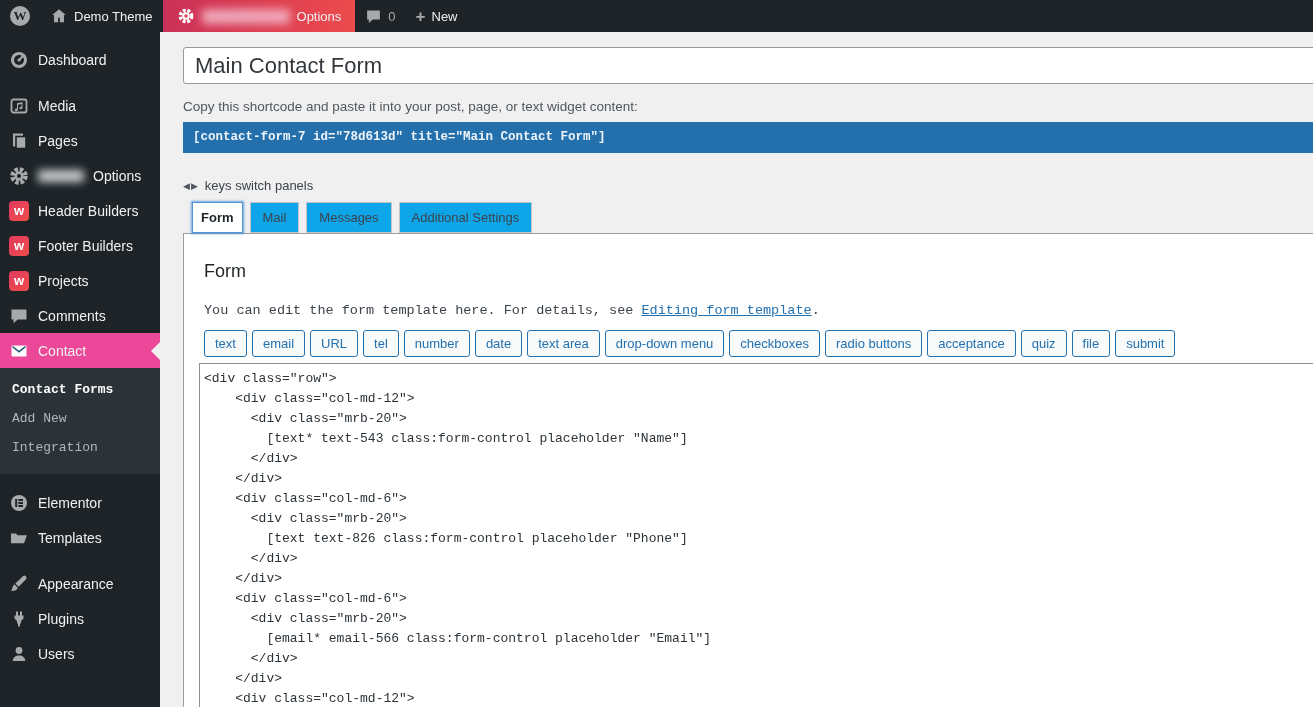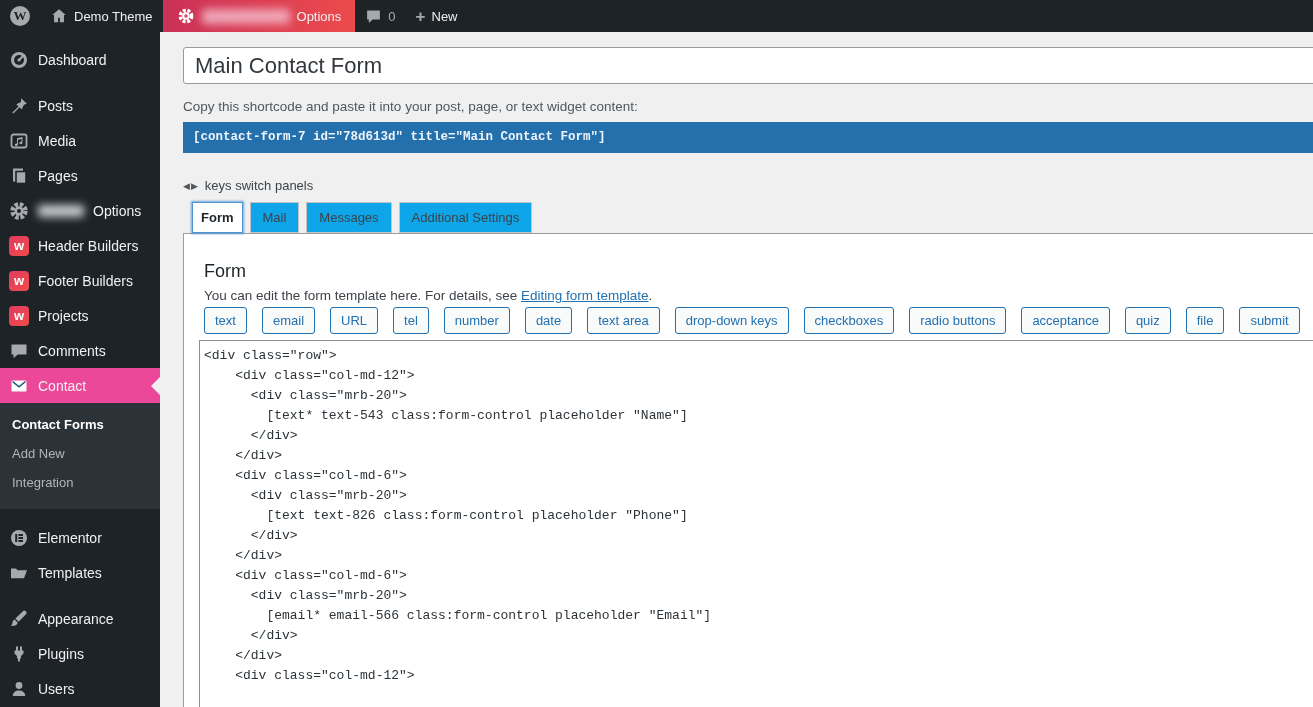--- a/index.html
+++ b/index.html
@@ -32,21 +32,21 @@
   .mi.active { background:#ec4899; }
   .mi.active .icon { color:#ffffff; }
   .mi.active .notch { position:absolute; right:0; top:50%; margin-top:-9px;
     width:0; height:0; border-top:9px solid transparent; border-bottom:9px solid transparent;
     border-right:9px solid #f0f0f1; }
   .sep { height:11px; }
   .wbadge { width:20px; height:20px; border-radius:4px;
     background:linear-gradient(135deg,#e23a5f,#ee4d4a); color:#fff; font-weight:bold;
     font-size:13px; display:flex; align-items:center; justify-content:center; }
   .submenu { background:#2c3338; padding:7px 0 12px; }
-  .smi { padding:7px 8px 7px 12px; font-size:13px; color:#b0b5ba; cursor:pointer; }
+  .smi { padding:7px 8px 7px 12px; font-size:13px; color:#b0b5ba; cursor:pointer;font-family:Liberation Mono, monospace; }
   .smi.active { color:#ffffff; font-weight:bold; }
 
   
   .content { position:absolute; top:32px; left:160px; right:0; bottom:0;
     overflow:hidden; padding-left:23px; }
   .title-input { display:block; margin-top:15px; width:calc(100% + 8px); height:37px;
     border:1px solid #949a9f; border-radius:3px; padding:0 11px; font-size:22px;
     color:#32373c; background:#fff; font-family:"Liberation Sans",sans-serif; }
   .copy-hint { margin:15px 0 8px; font-size:13.5px; color:#50575e; }
   .shortcode { margin-top:7px; width:calc(100% + 8px); background:#2470ad;
@@ -59,23 +59,23 @@
   .tabs { margin-top:9px; display:flex; gap:7px; padding-left:9px; height:31px; }
   .tab { background:#0ea5e9; border:1px solid #c3c4c7; color:#3c434a; font-size:13px;
     padding:7px 12px; cursor:pointer; white-space:nowrap; }
   .tab.active { background:#fff; border:1px solid #4f94d4;
     box-shadow:0 0 2px 1px rgba(79,148,212,.8); color:#1d2327; font-weight:bold;
     padding:7px 8px; }
 
   .panel { width:calc(100% + 8px); height:900px; background:#fff;
     border:1px solid #9a9ea3; padding:27px 20px 0; overflow:hidden; }
   .panel h2 { margin:0; font-size:18px; font-weight:400; color:#1d2327; }
-  .panel-desc { margin:6px 0 0; font-size:13.5px; color:#3c434a; }
+  .panel-desc { margin:21px 0 0; font-size:13.5px; color:#3c434a;font-family:Liberation Mono, monospace; }
   .panel-desc a { color:#2271b1; text-decoration:underline; cursor:pointer; }
-  .tag-row { margin-top:4px; display:flex; gap:15px; flex-wrap:nowrap; }
+  .tag-row { margin-top:12px; display:flex; gap:5px; flex-wrap:nowrap; }
   .tag-btn { background:#f9fafa; border:1px solid #2271b1; border-radius:3px;
     color:#2271b1; font-size:13px; padding:5px 10px; cursor:pointer; white-space:nowrap;
     font-family:"Liberation Sans",sans-serif; }
   .code-area { margin:6px 0 0 -5px; width:calc(100% + 20px); height:500px;
     border:1px solid #8c8f94; background:#fff; resize:none;
     font-family:"Liberation Mono","DejaVu Sans Mono",monospace; font-size:13px;
     line-height:20px; color:#2c3338; padding:5px 4px; white-space:pre; overflow:hidden; }
 </style>
 </head>
 <body>
@@ -126,28 +126,20 @@
           <circle cx="10" cy="10" r="5" fill="#1d2327"></circle>
           <path d="M10 10 14 6" stroke="currentColor" stroke-width="2"></path>
           <circle cx="10" cy="10" r="1.6" fill="currentColor"></circle>
         </svg>
     </span>
     <span>Dashboard</span>
   </div>
 
   <div class="sep"></div>
 
-  <div class="mi">
-    <span class="icon">
-      <svg width="20" height="20" viewBox="0 0 20 20">
-          <path fill="currentColor" d="M12.2 2.2l5.6 5.6-2.9 1-2.2 4.6-2.1-2.1L4.4 17.5l-1-1 6.1-6.1-2.1-2.1 4.6-2.2z"></path>
-        </svg>
-    </span>
-    <span>Posts</span>
-  </div>
 
   <div class="mi">
     <span class="icon">
       <svg width="20" height="20" viewBox="0 0 20 20">
           <rect x="2.5" y="3.5" width="15" height="13" rx="2" fill="none" stroke="currentColor" stroke-width="1.8"></rect>
           <path fill="currentColor" d="M8 13.2V7.2l5.5-1.1v5.6c0 .9-.8 1.5-1.7 1.5s-1.5-.5-1.5-1.2.7-1.3 1.6-1.3c.2 0 .4 0 .6.1V8l-3.5.7v4.9c0 .9-.8 1.5-1.7 1.5s-1.5-.5-1.5-1.2.7-1.3 1.6-1.3c.2 0 .4 0 .6.1z"></path>
         </svg>
     </span>
     <span>Media</span>
   </div>
@@ -301,21 +293,21 @@
     <p class="panel-desc"><span>You can edit the form template here. For details, see </span><a>Editing form template</a><span>.</span></p>
 
     <div class="tag-row">
       <button class="tag-btn">text</button>
       <button class="tag-btn">email</button>
       <button class="tag-btn">URL</button>
       <button class="tag-btn">tel</button>
       <button class="tag-btn">number</button>
       <button class="tag-btn">date</button>
       <button class="tag-btn">text area</button>
-      <button class="tag-btn">drop-down keys</button>
+      <button class="tag-btn">drop-down menu</button>
       <button class="tag-btn">checkboxes</button>
       <button class="tag-btn">radio buttons</button>
       <button class="tag-btn">acceptance</button>
       <button class="tag-btn">quiz</button>
       <button class="tag-btn">file</button>
       <button class="tag-btn">submit</button>
     </div>
 
     <textarea class="code-area" spellcheck="false" style="">&lt;div class="row"&gt;
     &lt;div class="col-md-12"&gt;

